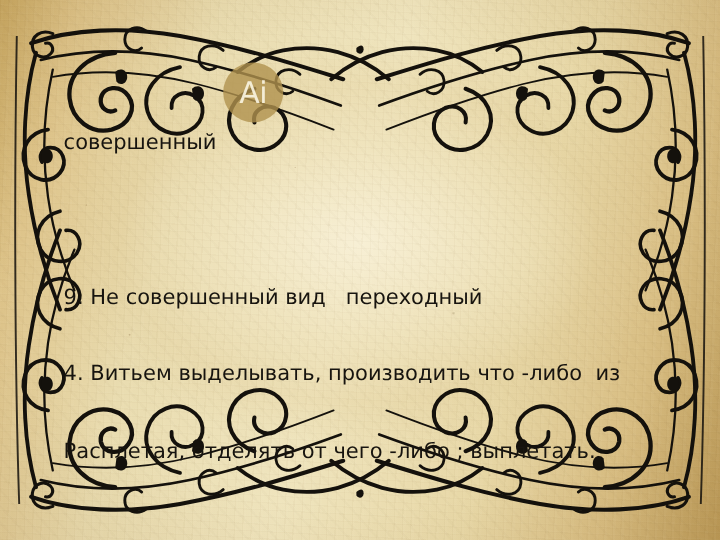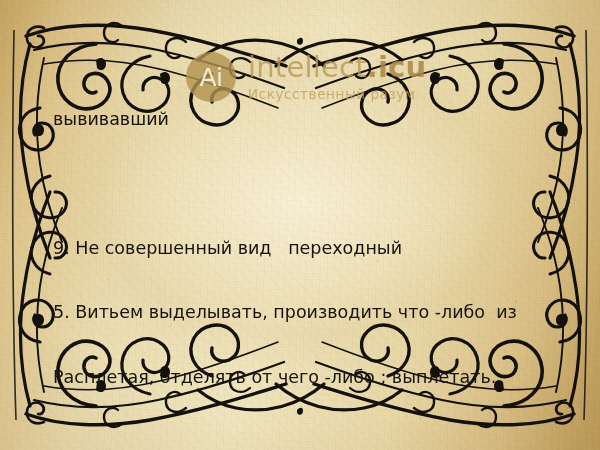--- a/index.html
+++ b/index.html
@@ -214,30 +214,26 @@
 
       <path d="M297,40 C300,37 303,37 303,41 C303,45 299,46 297,43 Z" fill="#14110c"></path>
       <path d="M297,410 C300,407 303,407 303,411 C303,415 299,416 297,413 Z" fill="#14110c"></path>
     </svg>
   </div>
 
   <div class="watermark">
     <div class="wm-logo">
       <span class="wm-logo-text">Ai</span>
     </div>
-    <div class="wm-words">
-      <div class="wm-title"><span>intellect</span><b>.icu</b></div>
-      <div class="wm-sub">Искусственный  разум</div>
-    </div>
   </div>
 
   <div class="content">
-    <div class="headword">вывивавший</div>
+    <div class="headword">совершенный</div>
     <div class="senses">
       <span class="ln">9. Не совершенный вид   переходный</span>
-      <span class="ln">5. Витьем выделывать, производить что -либо  из</span>
+      <span class="ln">4. Витьем выделывать, производить что -либо  из</span>
       <span class="ln">Расплетая, отделять от чего -либо ; выплетать.</span>
       
       
     </div>
   </div>
 
 </div>
 
 </body></html>

